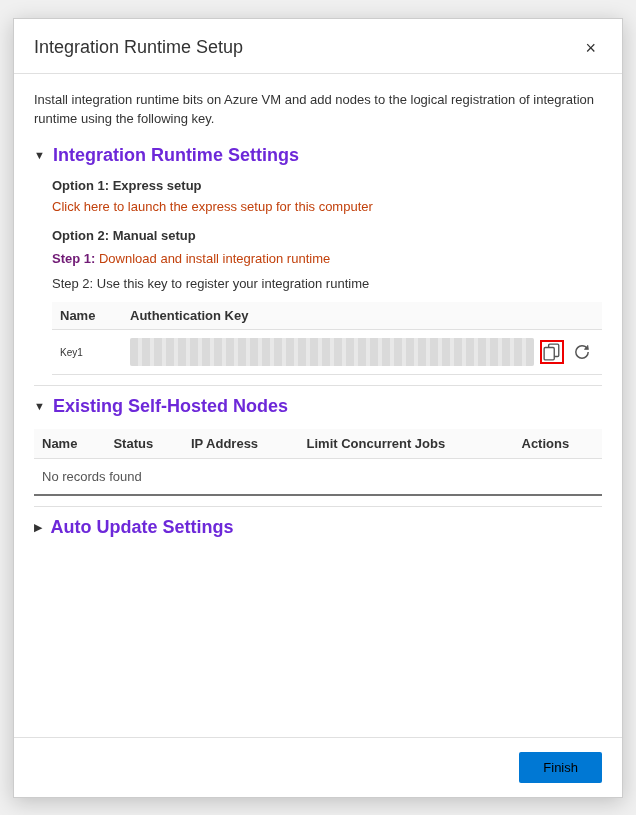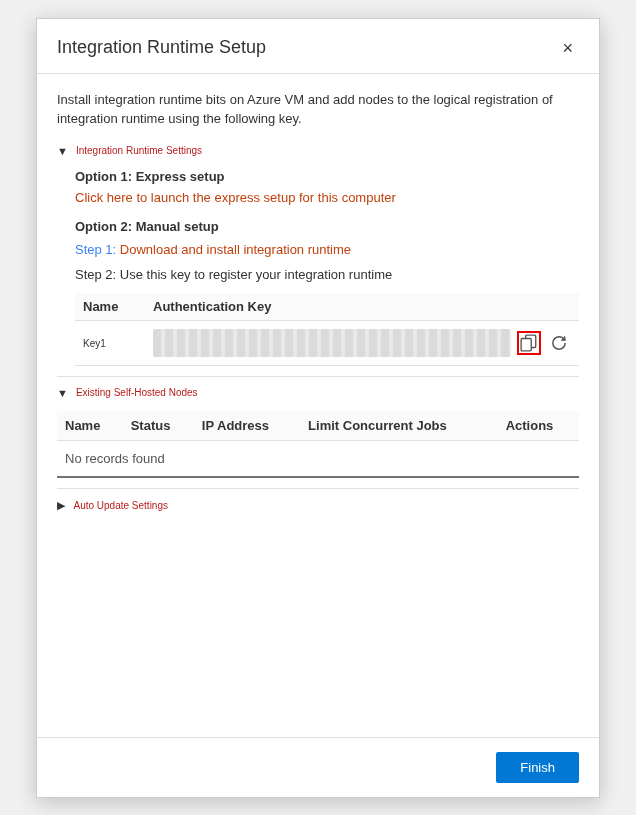--- a/index.html
+++ b/index.html
@@ -8,21 +8,21 @@
       background: #f0f0f0;
       display: flex;
       justify-content: center;
       align-items: center;
       min-height: 100vh;
       font-size: 13px;
       color: #333;
     }
     .dialog {
       background: #fff;
-      width: 564px;
+      width: 610px;
       min-height: 780px;
       border: 1px solid #ccc;
       box-shadow: 0 4px 20px rgba(0,0,0,0.2);
       display: flex;
       flex-direction: column;
       position: relative;
     }
     .dialog-header {
       display: flex;
       justify-content: space-between;
@@ -60,23 +60,23 @@
       margin-bottom: 12px;
       margin-top: 4px;
     }
     .section-triangle {
       font-size: 11px;
       color: #333;
       margin-right: 8px;
       cursor: pointer;
     }
     .section-title {
-      font-size: 10px;
-      font-weight: 400;
-      color: #b91c1c;
+      font-size: 18px;
+      font-weight: 700;
+      color: #6d28d9;
     }
     .section-content {
       padding-left: 18px;
       margin-bottom: 4px;
     }
     .option-title {
       font-size: 13px;
       font-weight: 600;
       color: #333;
       margin-bottom: 6px;
@@ -90,22 +90,22 @@
     .option2-block {
       margin-top: 14px;
     }
     .step-text {
       font-size: 13px;
       color: #333;
       margin-bottom: 6px;
       line-height: 1.5;
     }
     .step-text .step-label {
-      color: #3b82f6;
-      font-weight: 400;
+      color: #701a75;
+      font-weight: 700;
     }
     .keys-table {
       width: 100%;
       border-collapse: collapse;
       margin-top: 8px;
       margin-bottom: 8px;
     }
     .keys-table th {
       text-align: left;
       font-size: 13px;
@@ -209,21 +209,21 @@
       cursor: pointer;
     }
     .dialog-footer {
       display: flex;
       justify-content: flex-end;
       padding: 14px 20px;
       border-top: 1px solid #e0e0e0;
     }
     .finish-btn {
       background: #0078d4;
-      color: #ffffff;
+      color: #000000;
       border: none;
       padding: 8px 24px;
       font-size: 13px;
       cursor: pointer;
       border-radius: 2px;
     }
     .divider-line {
       border: none;
       border-top: 1px solid #e0e0e0;
       margin: 10px 0;

